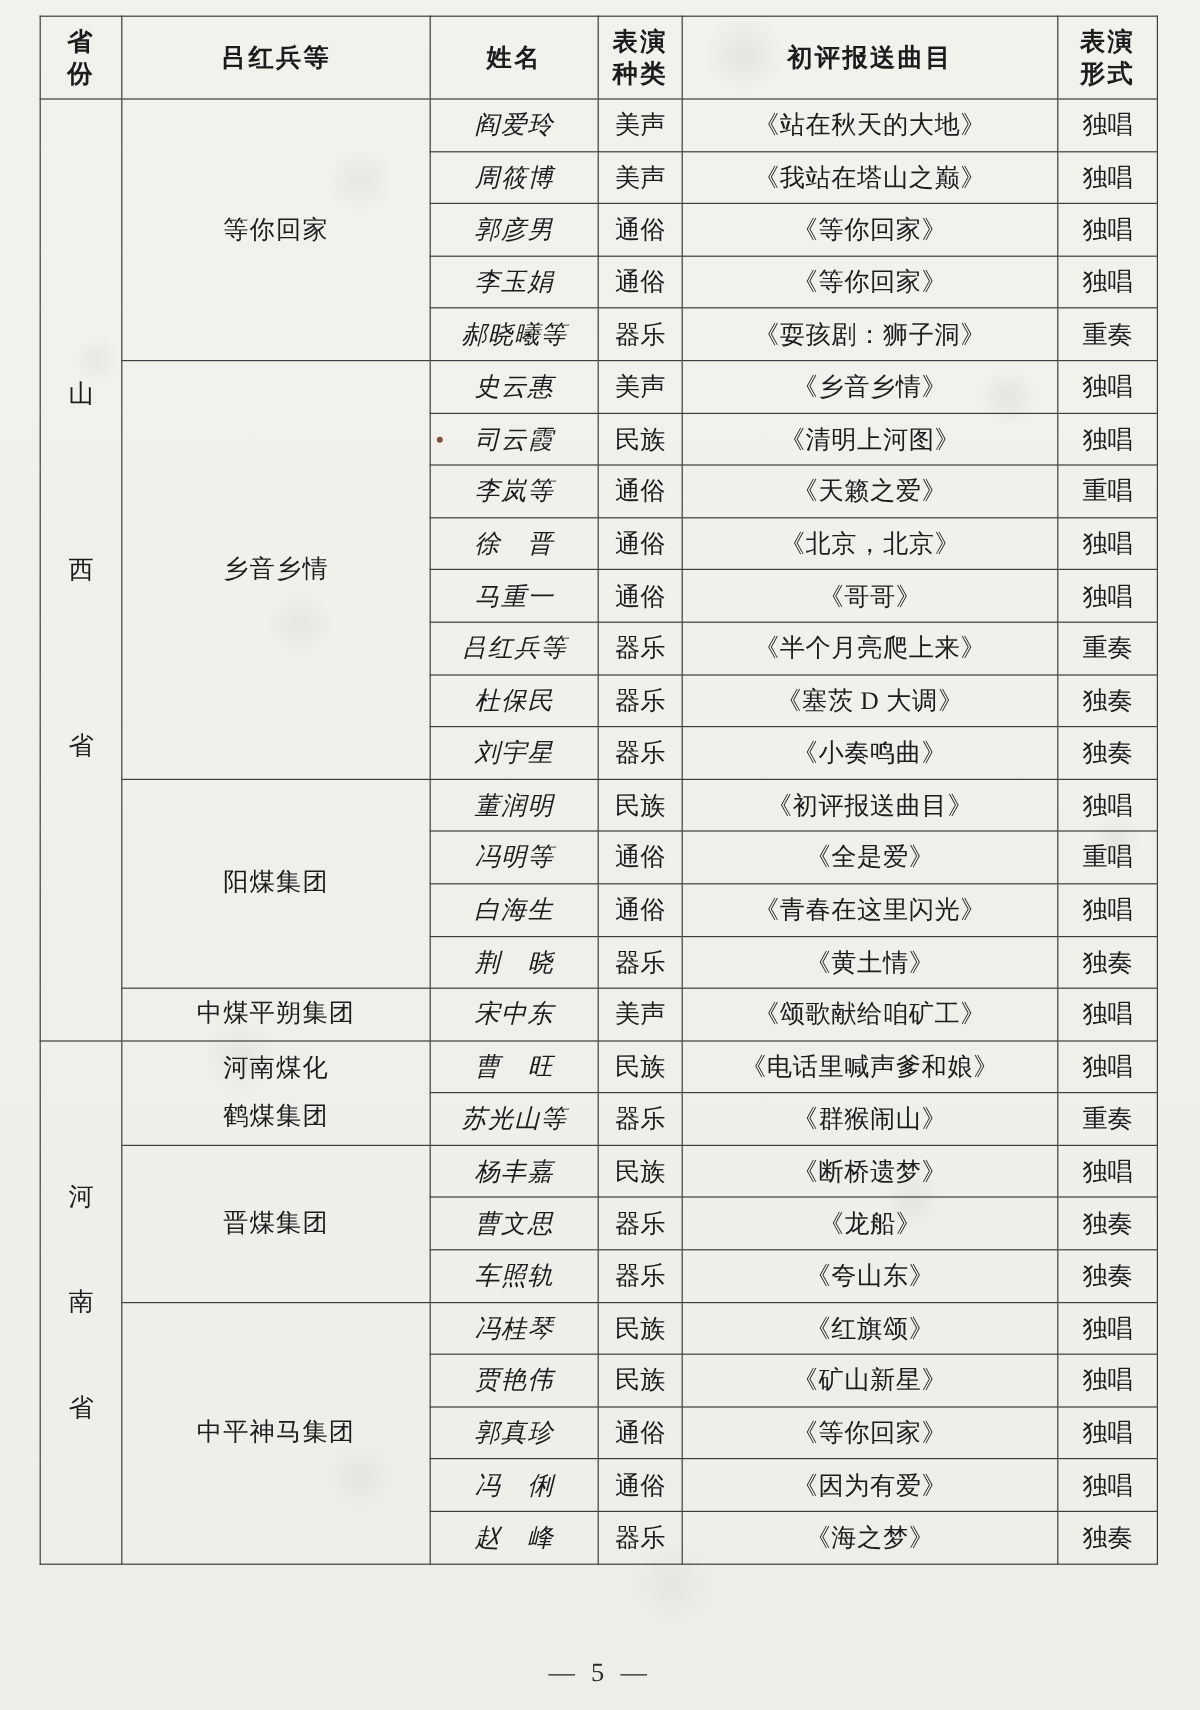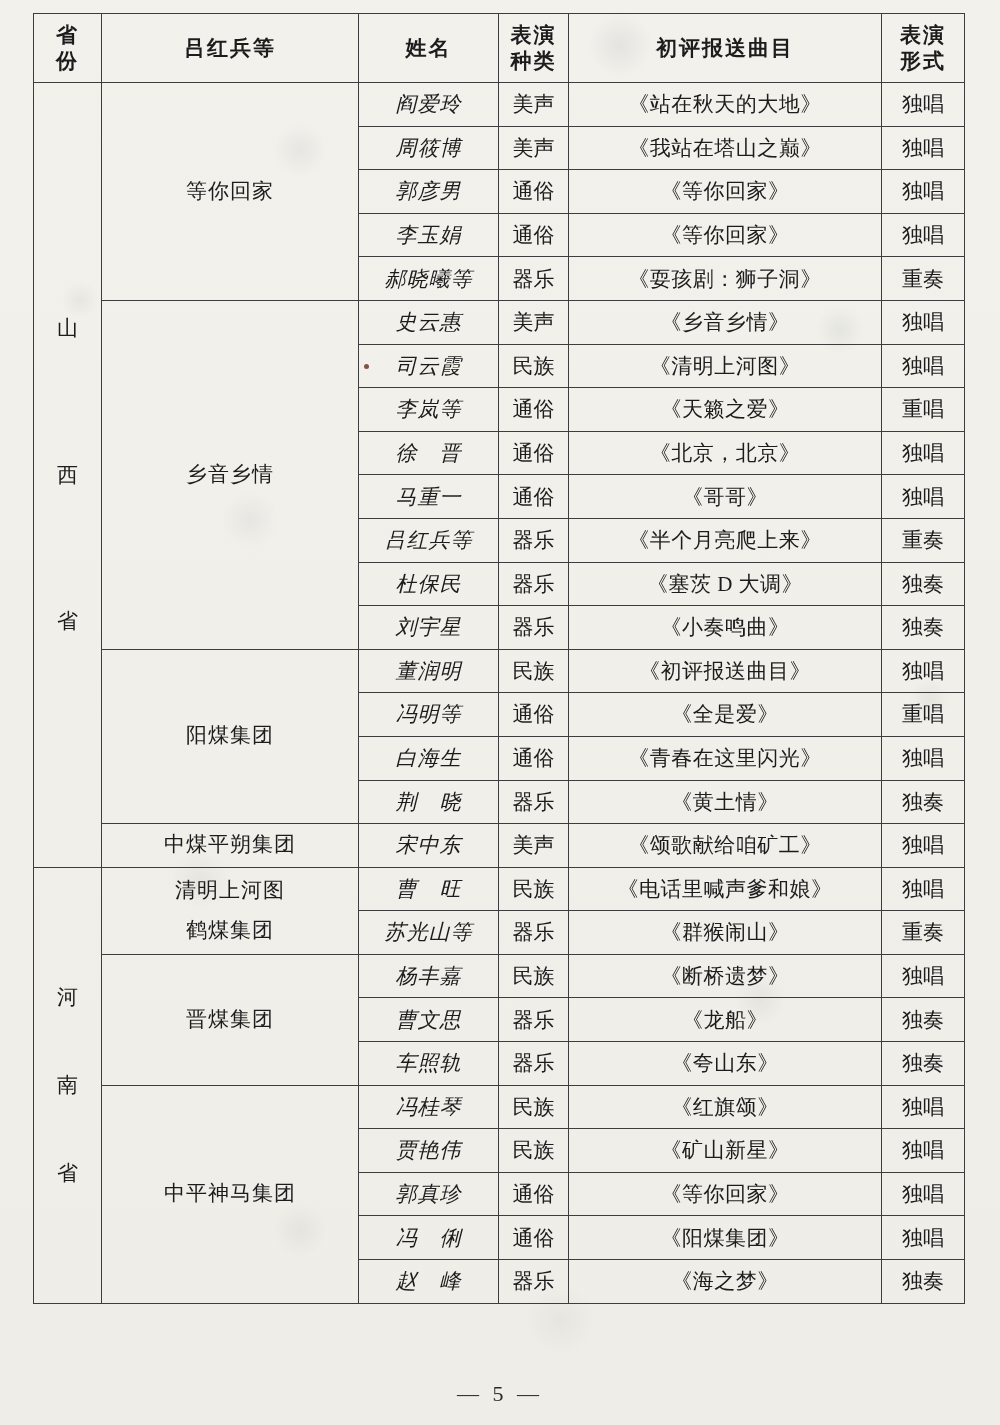--- a/index.html
+++ b/index.html
@@ -227,21 +227,21 @@
         <td class="form-cell">独唱</td>
       </tr>
       <tr>
         <td class="prov-cell" rowspan="10">
           <div class="prov-inner prov-gap-1">
             <span>河</span>
             <span>南</span>
             <span>省</span>
           </div>
         </td>
-        <td class="unit-cell" rowspan="2">清明上河图
+        <td class="unit-cell" rowspan="2">河南煤化
 鹤煤集团</td>
         <td class="name-cell">曹　旺</td>
         <td class="type-cell">民族</td>
         <td class="song-cell">《电话里喊声爹和娘》</td>
         <td class="form-cell">独唱</td>
       </tr>
       <tr>
         <td class="name-cell">苏光山等</td>
         <td class="type-cell">器乐</td>
         <td class="song-cell">《群猴闹山》</td>
@@ -281,21 +281,21 @@
       </tr>
       <tr>
         <td class="name-cell">郭真珍</td>
         <td class="type-cell">通俗</td>
         <td class="song-cell">《等你回家》</td>
         <td class="form-cell">独唱</td>
       </tr>
       <tr>
         <td class="name-cell">冯　俐</td>
         <td class="type-cell">通俗</td>
-        <td class="song-cell">《阳煤集团》</td>
+        <td class="song-cell">《因为有爱》</td>
         <td class="form-cell">独唱</td>
       </tr>
       <tr>
         <td class="name-cell">赵　峰</td>
         <td class="type-cell">器乐</td>
         <td class="song-cell">《海之梦》</td>
         <td class="form-cell">独奏</td>
       </tr>
     </tbody>
 </table>

